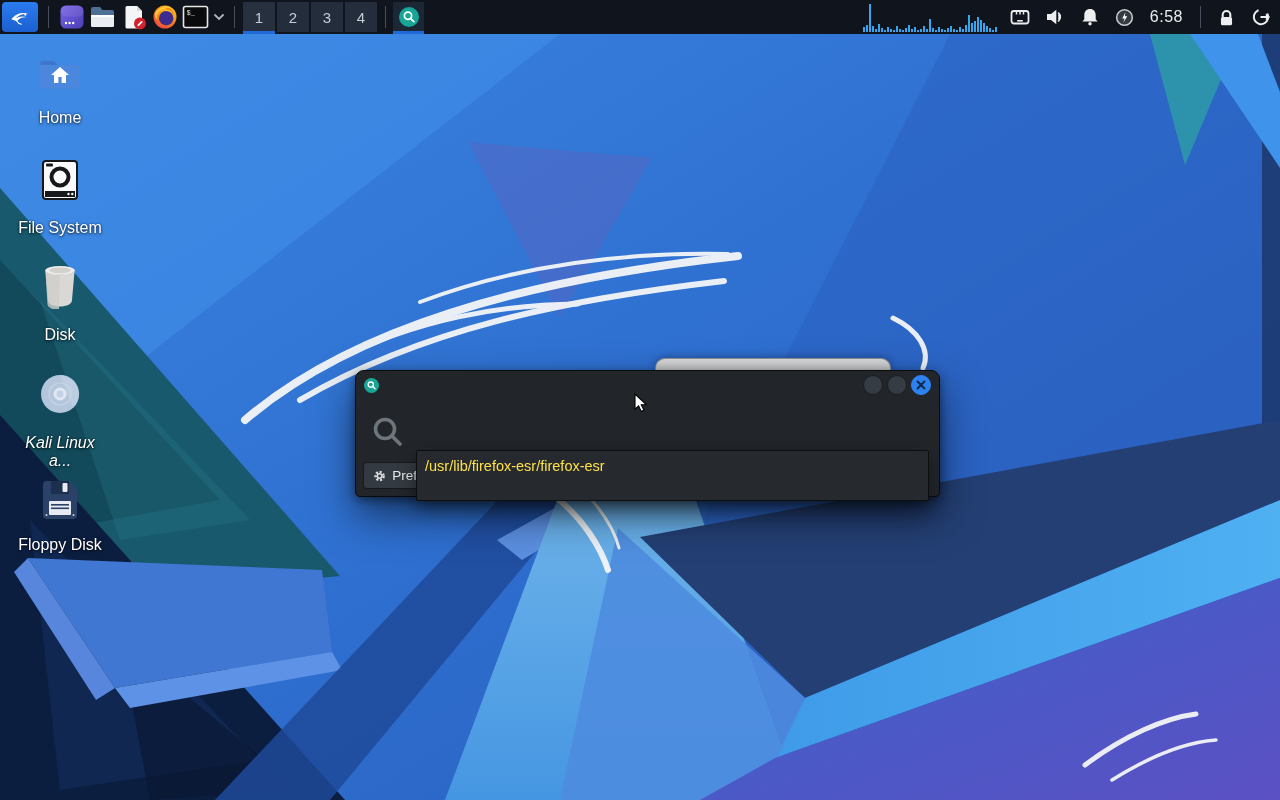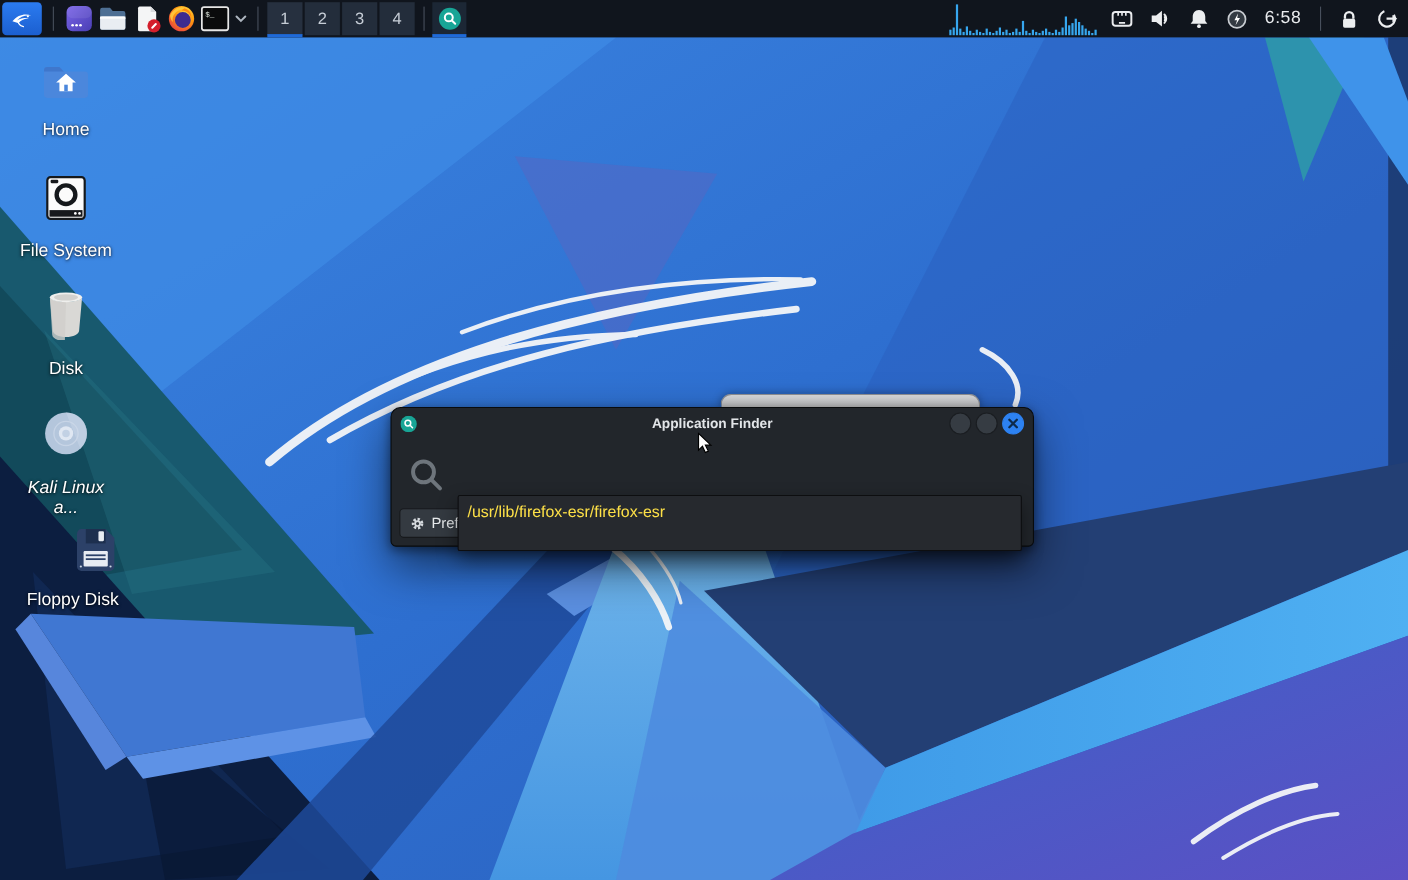--- a/index.html
+++ b/index.html
@@ -28,21 +28,21 @@
   .cpu { width:136px; height:30px; display:flex; align-items:flex-end; gap:1px; margin-right:10px; }
   .cpubar { width:2px; background:#36a6ee; }
   .tray { display:flex; align-items:center; gap:13px; margin-right:8px; }
   .clock { color:#e9ebee; font-size:16px; letter-spacing:.5px; padding:0 2px; }
 
   
   .desktop-icon { position:absolute; left:12px; width:96px; text-align:center; z-index:1; cursor:default; }
   .desktop-icon .lbl { color:#fff; font-size:16px; margin-top:13px;
     text-shadow:0 1px 3px rgba(0,0,0,.7), 0 0 2px rgba(0,0,0,.5); }
   .di-home { top:56px; } .di-fs { top:158px; } .di-trash { top:263px; }
-  .di-kali { top:371px;font-style:italic; } .di-floppy { top:477px;text-align:right; }
+  .di-kali { top:371px;font-style:italic; } .di-floppy { top:477px; }
 
   
   .behind-window { position:absolute; left:655px; top:358px; width:236px; height:14px;
     border-radius:10px 10px 0 0; background:linear-gradient(180deg,#dadbdc,#bfc0c3);
     border:1px solid #8f9093; border-bottom:none; z-index:4; box-shadow:0 0 8px rgba(0,0,0,.35); }
 
   
   .finder { position:absolute; left:355px; top:370px; width:585px; height:127px;
     background:#22262b; border:1px solid #090b0d; border-radius:9px 9px 5px 5px; z-index:10;
     box-shadow:0 18px 42px rgba(0,0,0,.55), 0 3px 10px rgba(0,0,0,.45); }
@@ -197,21 +197,20 @@
 
 <div class="behind-window"></div>
 
 <div class="finder">
   <div class="titlebar">
     <svg width="15" height="15" viewBox="0 0 15 15">
       <circle cx="7.5" cy="7.5" r="7.5" fill="#18a596"></circle>
       <circle cx="6.8" cy="6.6" r="2.6" fill="none" stroke="#fff" stroke-width="1.4"></circle>
       <path d="M8.8 8.6 L11 10.8" stroke="#fff" stroke-width="1.4" stroke-linecap="round"></path>
     </svg>
-    <div class="tb-title">Application Finder</div>
     <div class="tb-btns">
       <div class="tb-btn"></div>
       <div class="tb-btn"></div>
       <div class="tb-btn close">
         <svg width="10" height="10" viewBox="0 0 10 10">
           <path d="M1.6 1.6 L8.4 8.4 M1.6 8.4 L8.4 1.6" stroke="#0d2b4d" stroke-width="2.1" stroke-linecap="round"></path>
         </svg>
       </div>
     </div>
   </div>

